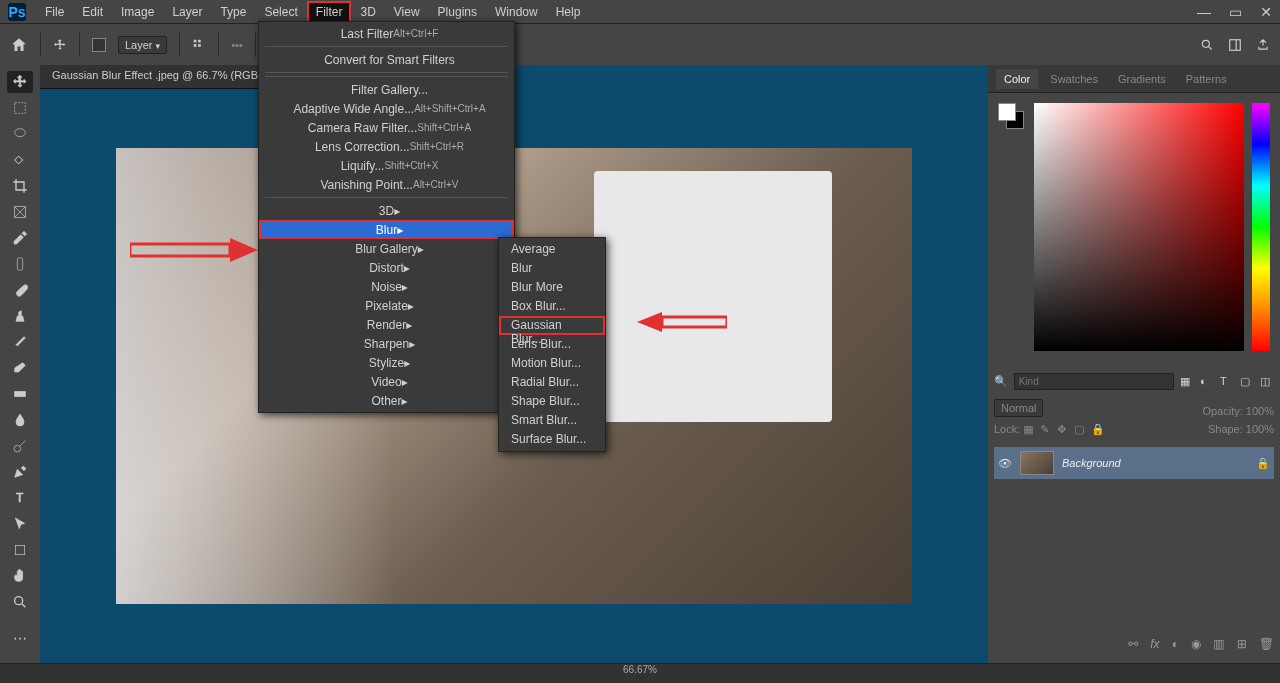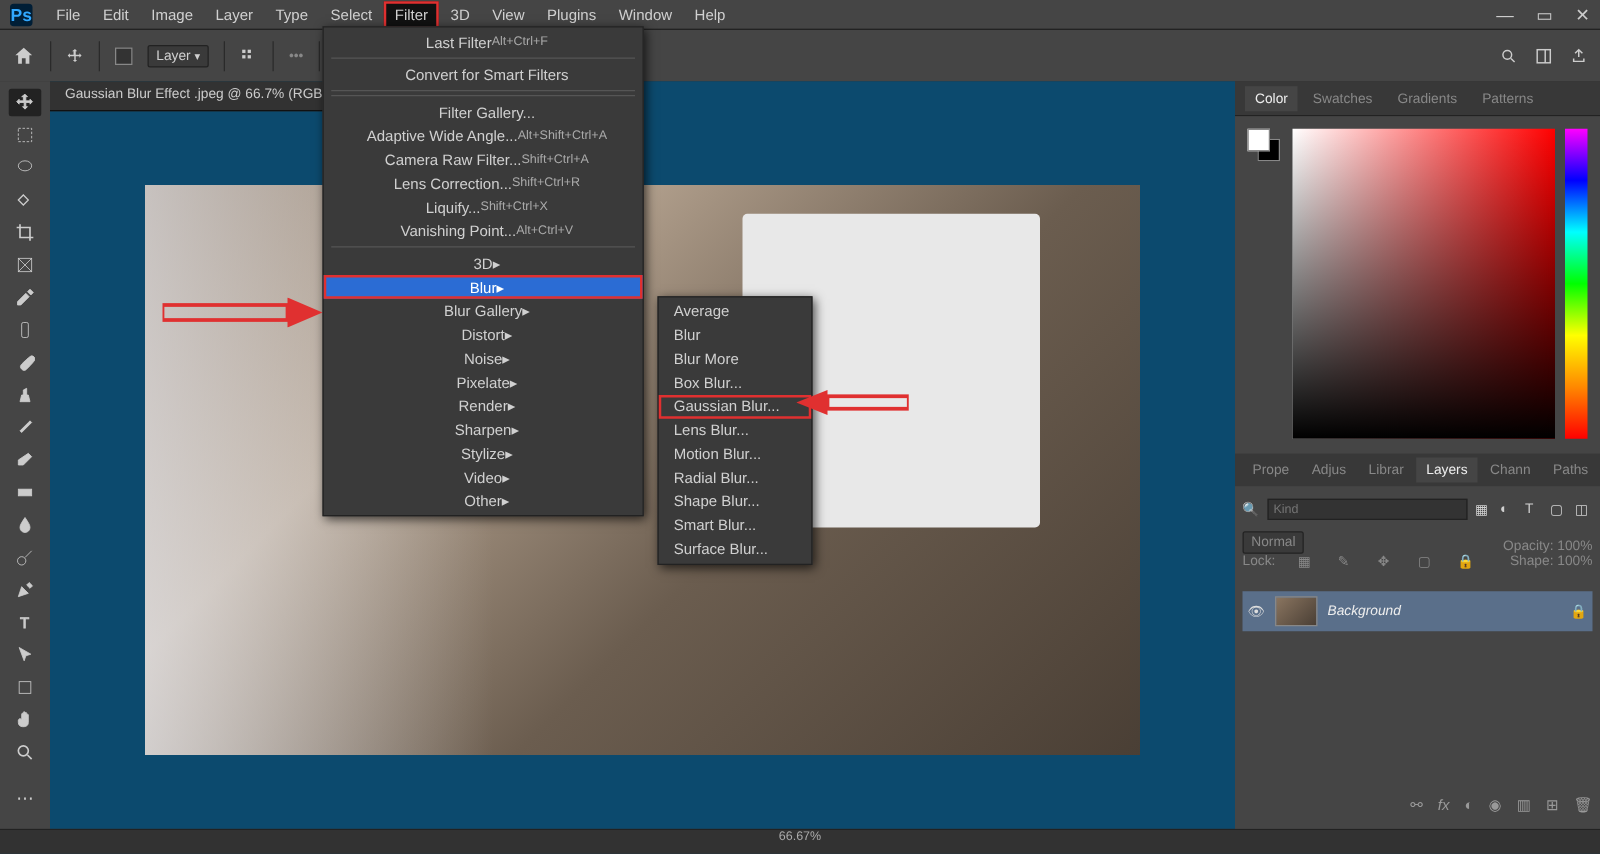--- a/index.html
+++ b/index.html
@@ -43,32 +43,32 @@
 .layer-item { display: flex; align-items: center; gap: 8px; padding: 4px; background: #5a6f8a; margin-top: 6px; }
 .layer-thumb { width: 34px; height: 24px; background: linear-gradient(135deg,#8a7560,#4a3f35); border: 1px solid #888; }
 .layer-lock { margin-left: auto; }
 .statusbar { height: 20px; background: #323232; display: flex; align-items: center; padding: 0 10px; font-size: 10px; gap: 16px; color: #aaa; border-top: 1px solid #222; flex-direction: column; }
 
 .dropdown { position: absolute; top: 21px; left: 258px; width: 257px; background: #3a3a3a; border: 1px solid #222; box-shadow: 2px 2px 8px rgba(0,0,0,0.7); z-index: 100; font-size: 12px; padding: 2px 0; }
 .dd-item { display: flex; justify-content: center; align-items: center; padding: 2px 12px 2px 18px; height: 19px; cursor: pointer; position: relative; }
 .dd-item.highlighted { background: #2b6cd4; color: #fff; border: 2px solid #e03030; padding: 0 10px 0 16px; }
 .dd-sep { height: 1px; background: #555; margin: 3px 6px; }
 .dd-sub { font-size: 10px; color: #aaa; }
-.submenu { position: absolute; top: 237px; left: 526px; width: 124px; background: #3a3a3a; border: 1px solid #222; box-shadow: 2px 2px 8px rgba(0,0,0,0.7); z-index: 101; font-size: 12px; padding: 2px 0; }
+.submenu { position: absolute; top: 237px; left: 498px; width: 108px; background: #3a3a3a; border: 1px solid #222; box-shadow: 2px 2px 8px rgba(0,0,0,0.7); z-index: 101; font-size: 12px; padding: 2px 0; }
 .sm-item { padding: 2px 12px; height: 19px; cursor: pointer; }
 .sm-item.boxed { border: 2px solid #e03030; padding: 0 10px; }
 .red-arrow { position: absolute; z-index: 200; }
 .arrow-left { top: 238px; left: 130px; width: 128px; height: 24px; }
 .arrow-right { top: 312px; left: 637px; width: 90px; height: 20px; }
 .arrow-shape { fill: none; stroke: #e03030; stroke-width: 3; }
 .arrow-shape-fill { fill: #e03030; }
 .opt-right { margin-left:auto; display:flex; gap:14px; align-items:center; }
 .pin { width:14px; height:14px; fill:#ccc; }
 .panel-footer { margin-top:auto; height:26px; display:flex; justify-content:flex-end; align-items:center; gap:12px; color:#999; font-size:12px; }
-.lock-row { display:flex; gap:18px; color:#888; height:24px; }
+.lock-row { display:flex; align-items:center; gap:3px; color:#888; height:24px; }
 .litem { width:14px; font-size:11px; }
 </style>
 </head>
 <body>
 
 <div class="menubar">
   <div class="ps-logo">Ps</div>
   <div class="menu-item">File</div>
   <div class="menu-item">Edit</div>
   <div class="menu-item">Image</div>
@@ -261,28 +261,20 @@
       <div class="ptab">Patterns</div>
     </div>
     <div class="color-panel">
       <div class="swatch-box">
         <div class="swatch-fg"></div>
         <div class="swatch-bg"></div>
       </div>
       <div class="color-field"></div>
       <div class="hue-strip"></div>
     </div>
-    <div class="lower-tabs">
-      <div class="ptab">Prope</div>
-      <div class="ptab">Adjus</div>
-      <div class="ptab">Librar</div>
-      <div class="ptab active">Layers</div>
-      <div class="ptab">Chann</div>
-      <div class="ptab">Paths</div>
-    </div>
     <div class="layers-panel">
       <div class="layers-row">
         <span style="color:#888">🔍</span>
         <input class="layers-input" placeholder="Kind" style="">
         <span class="litem">▦</span>
         <span class="litem">◐</span>
         <span class="litem">T</span>
         <span class="litem">▢</span>
         <span class="litem">◫</span>
       </div>

